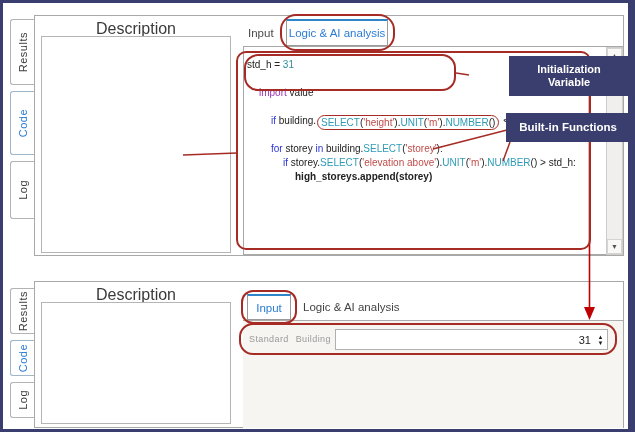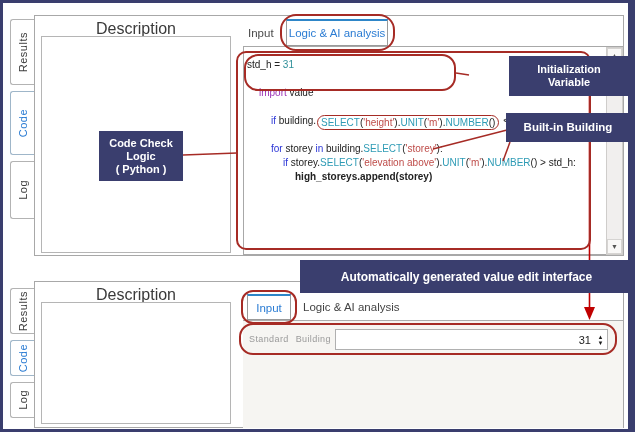--- a/index.html
+++ b/index.html
@@ -101,26 +101,21 @@
   </div>
 
   <div class="red-oval" style="left:277px;top:11px;width:115px;height:37px;border-radius:16px;"></div>
   <div id="big-red-rect"></div>
 
   <div class="navy-box" style="left:465px;top:53px;width:120px;height:40px;margin-left:41px;">
     <div>Initialization</div>
     <div>Variable</div>
   </div>
   <div class="navy-box" style="left:503px;top:110px;width:124px;height:29px;font-size:11.5px;">
-    <div>Built-in Building</div>
-  </div>
-  <div class="navy-box" style="left:96px;top:128px;width:84px;height:50px;">
-    <div>Code Check</div>
-    <div>Logic</div>
-    <div>( Python )</div>
+    <div>Built-in Functions</div>
   </div>
 
   <div id="bottom-panel" class="panel"></div>
 
   <div class="vtab" style="top:285px;height:46px;">
     <span>Results</span>
     </div>
   <div class="vtab sel" style="top:337px;height:36px;">
     <span>Code</span>
     </div>
@@ -145,23 +140,20 @@
       <div id="spinner">
         <span>▲</span>
         <span>▼</span>
       </div>
     </div>
   </div>
 
   <div class="red-oval" style="left:238px;top:287px;width:56px;height:34px;border-radius:12px;z-index:6;"></div>
   <div class="red-oval" style="left:236px;top:320px;width:378px;height:32px;z-index:6;"></div>
 
-  <div id="banner">
-    <span>Automatically generated value edit interface</span>
-  </div>
 
   <svg id="anno-svg">
     <line x1="453" y1="70" x2="466" y2="72" stroke="#A62B25" stroke-width="1.5"></line>
     <line x1="430" y1="146" x2="504" y2="127" stroke="#A62B25" stroke-width="1.5"></line>
     <line x1="500" y1="158" x2="507" y2="139" stroke="#A62B25" stroke-width="1.5"></line>
     <line x1="180" y1="152" x2="234" y2="150" stroke="#A62B25" stroke-width="1.5"></line>
     <line x1="586.5" y1="91" x2="586.5" y2="306" stroke="#C00000" stroke-width="1.6"></line>
     <polygon points="581,304 592,304 586.5,317" fill="#C00000"></polygon>
   </svg>
 

